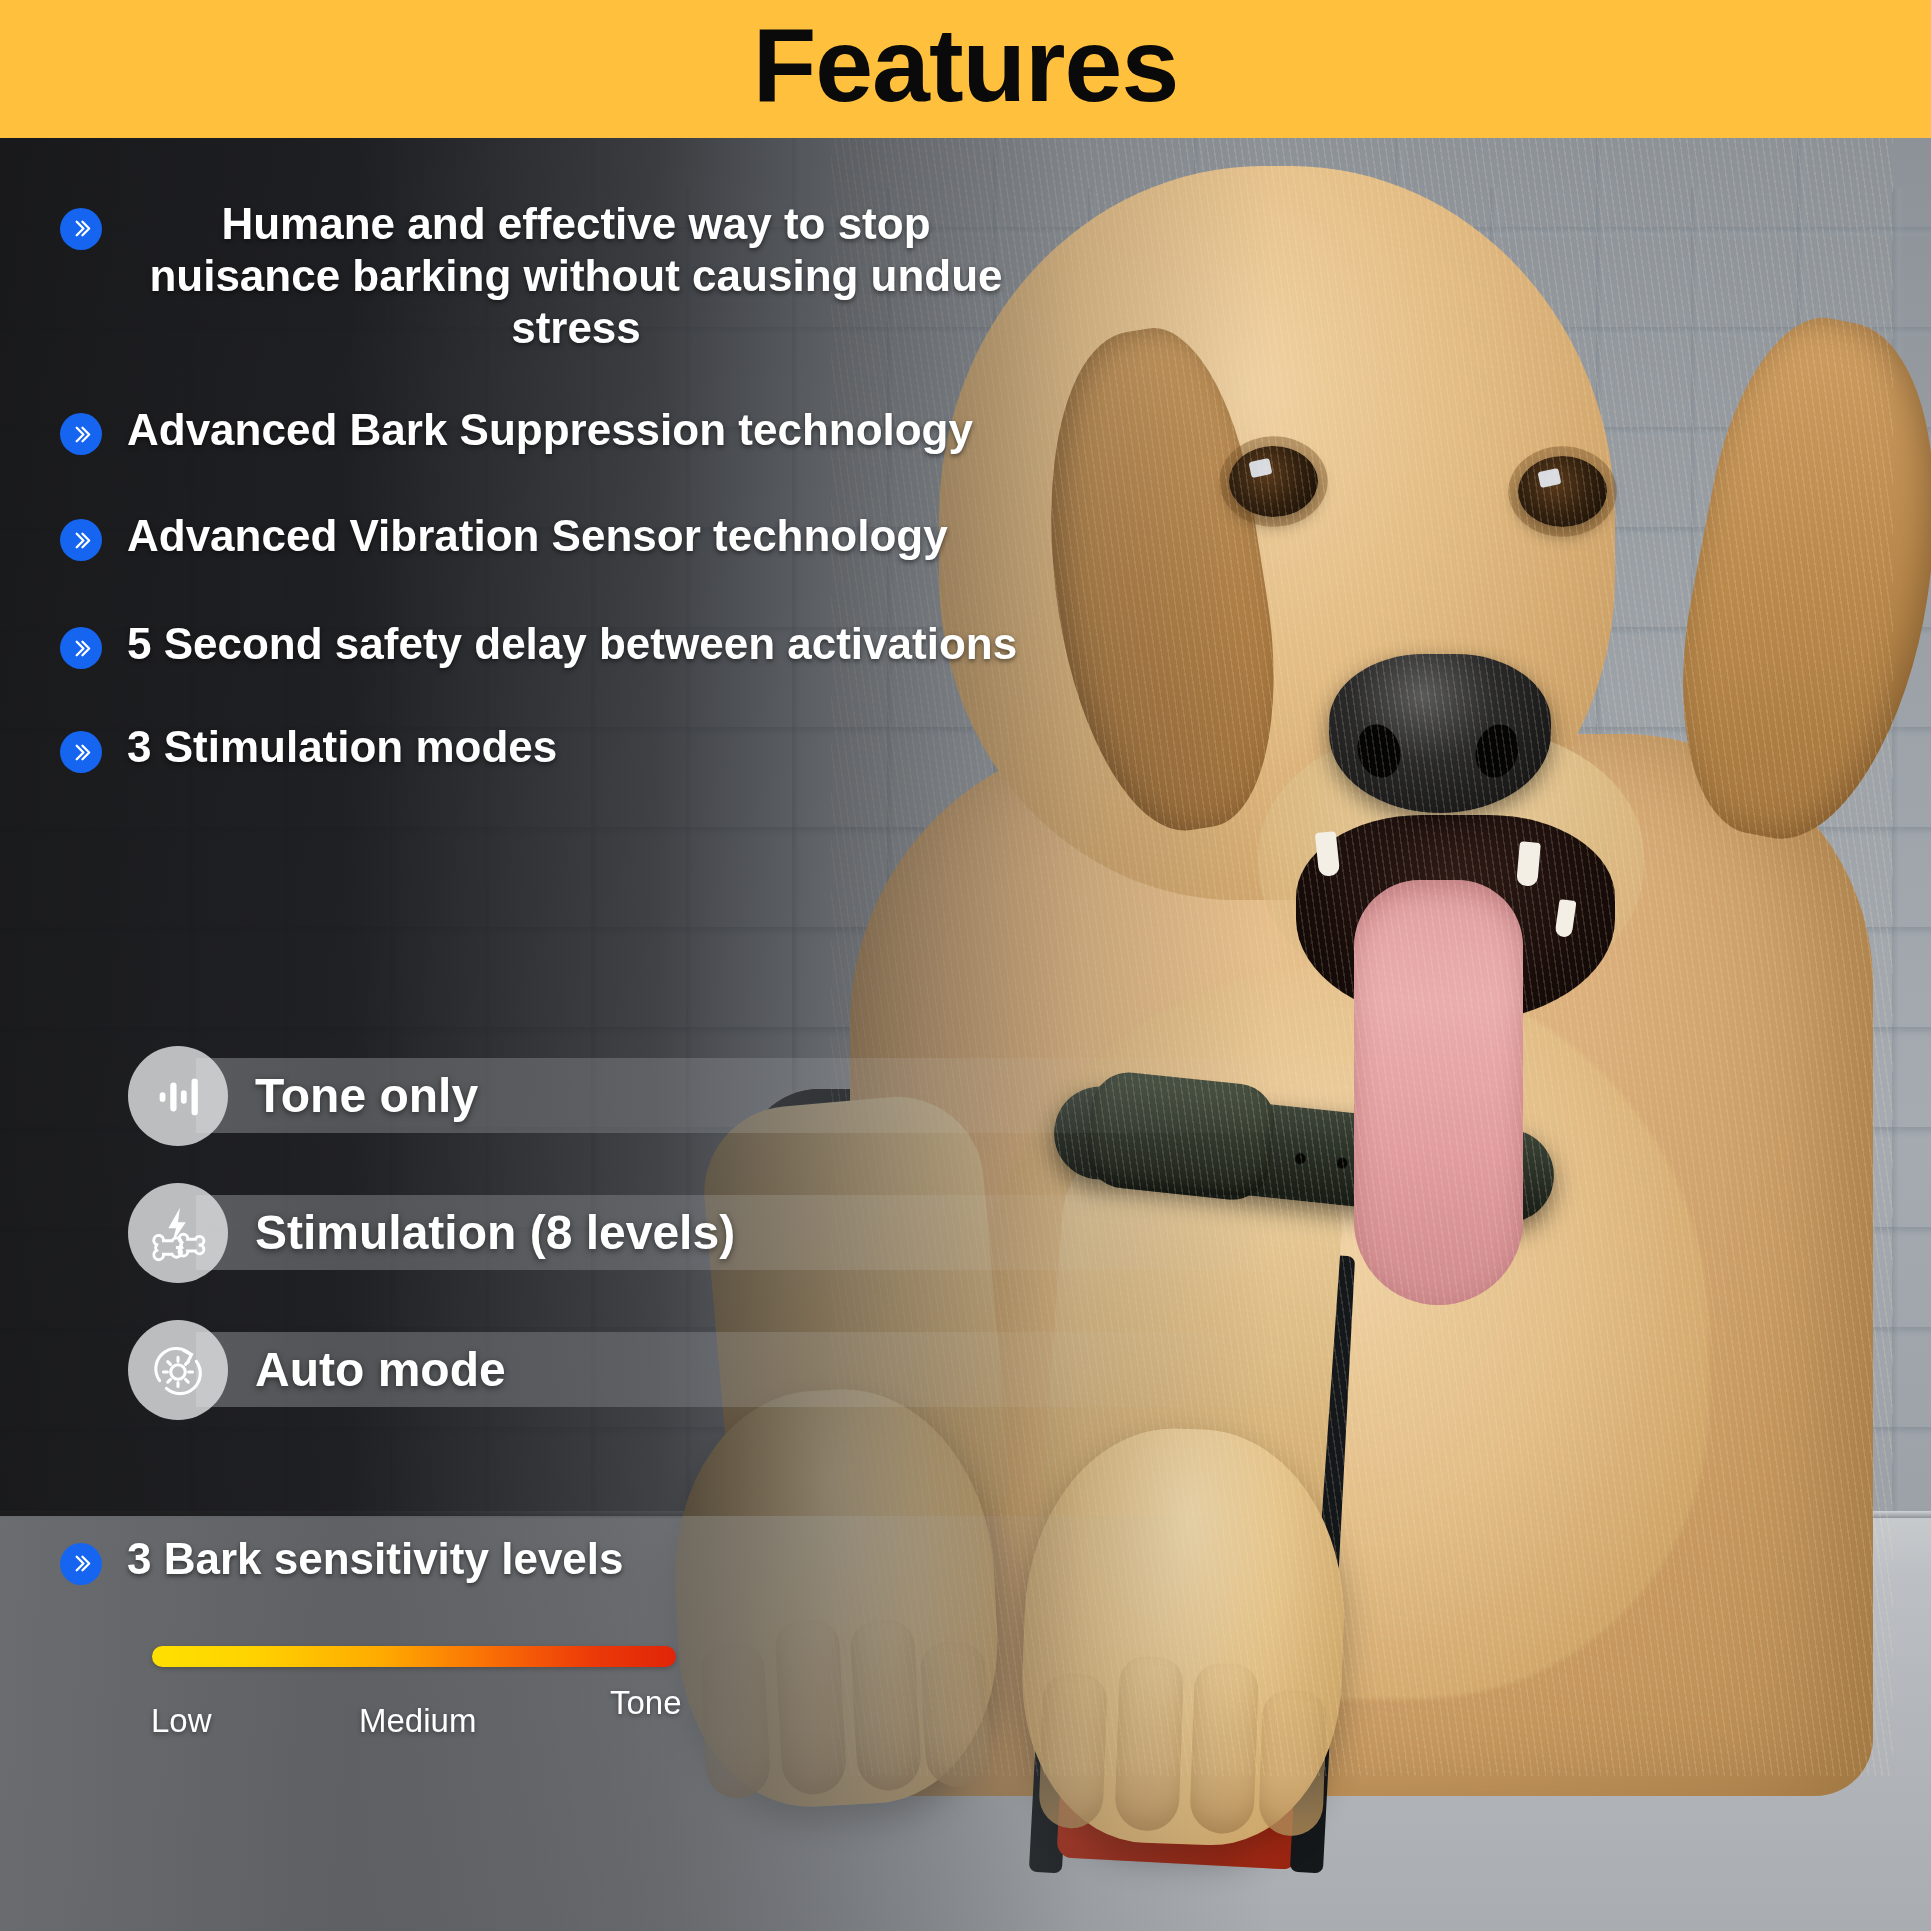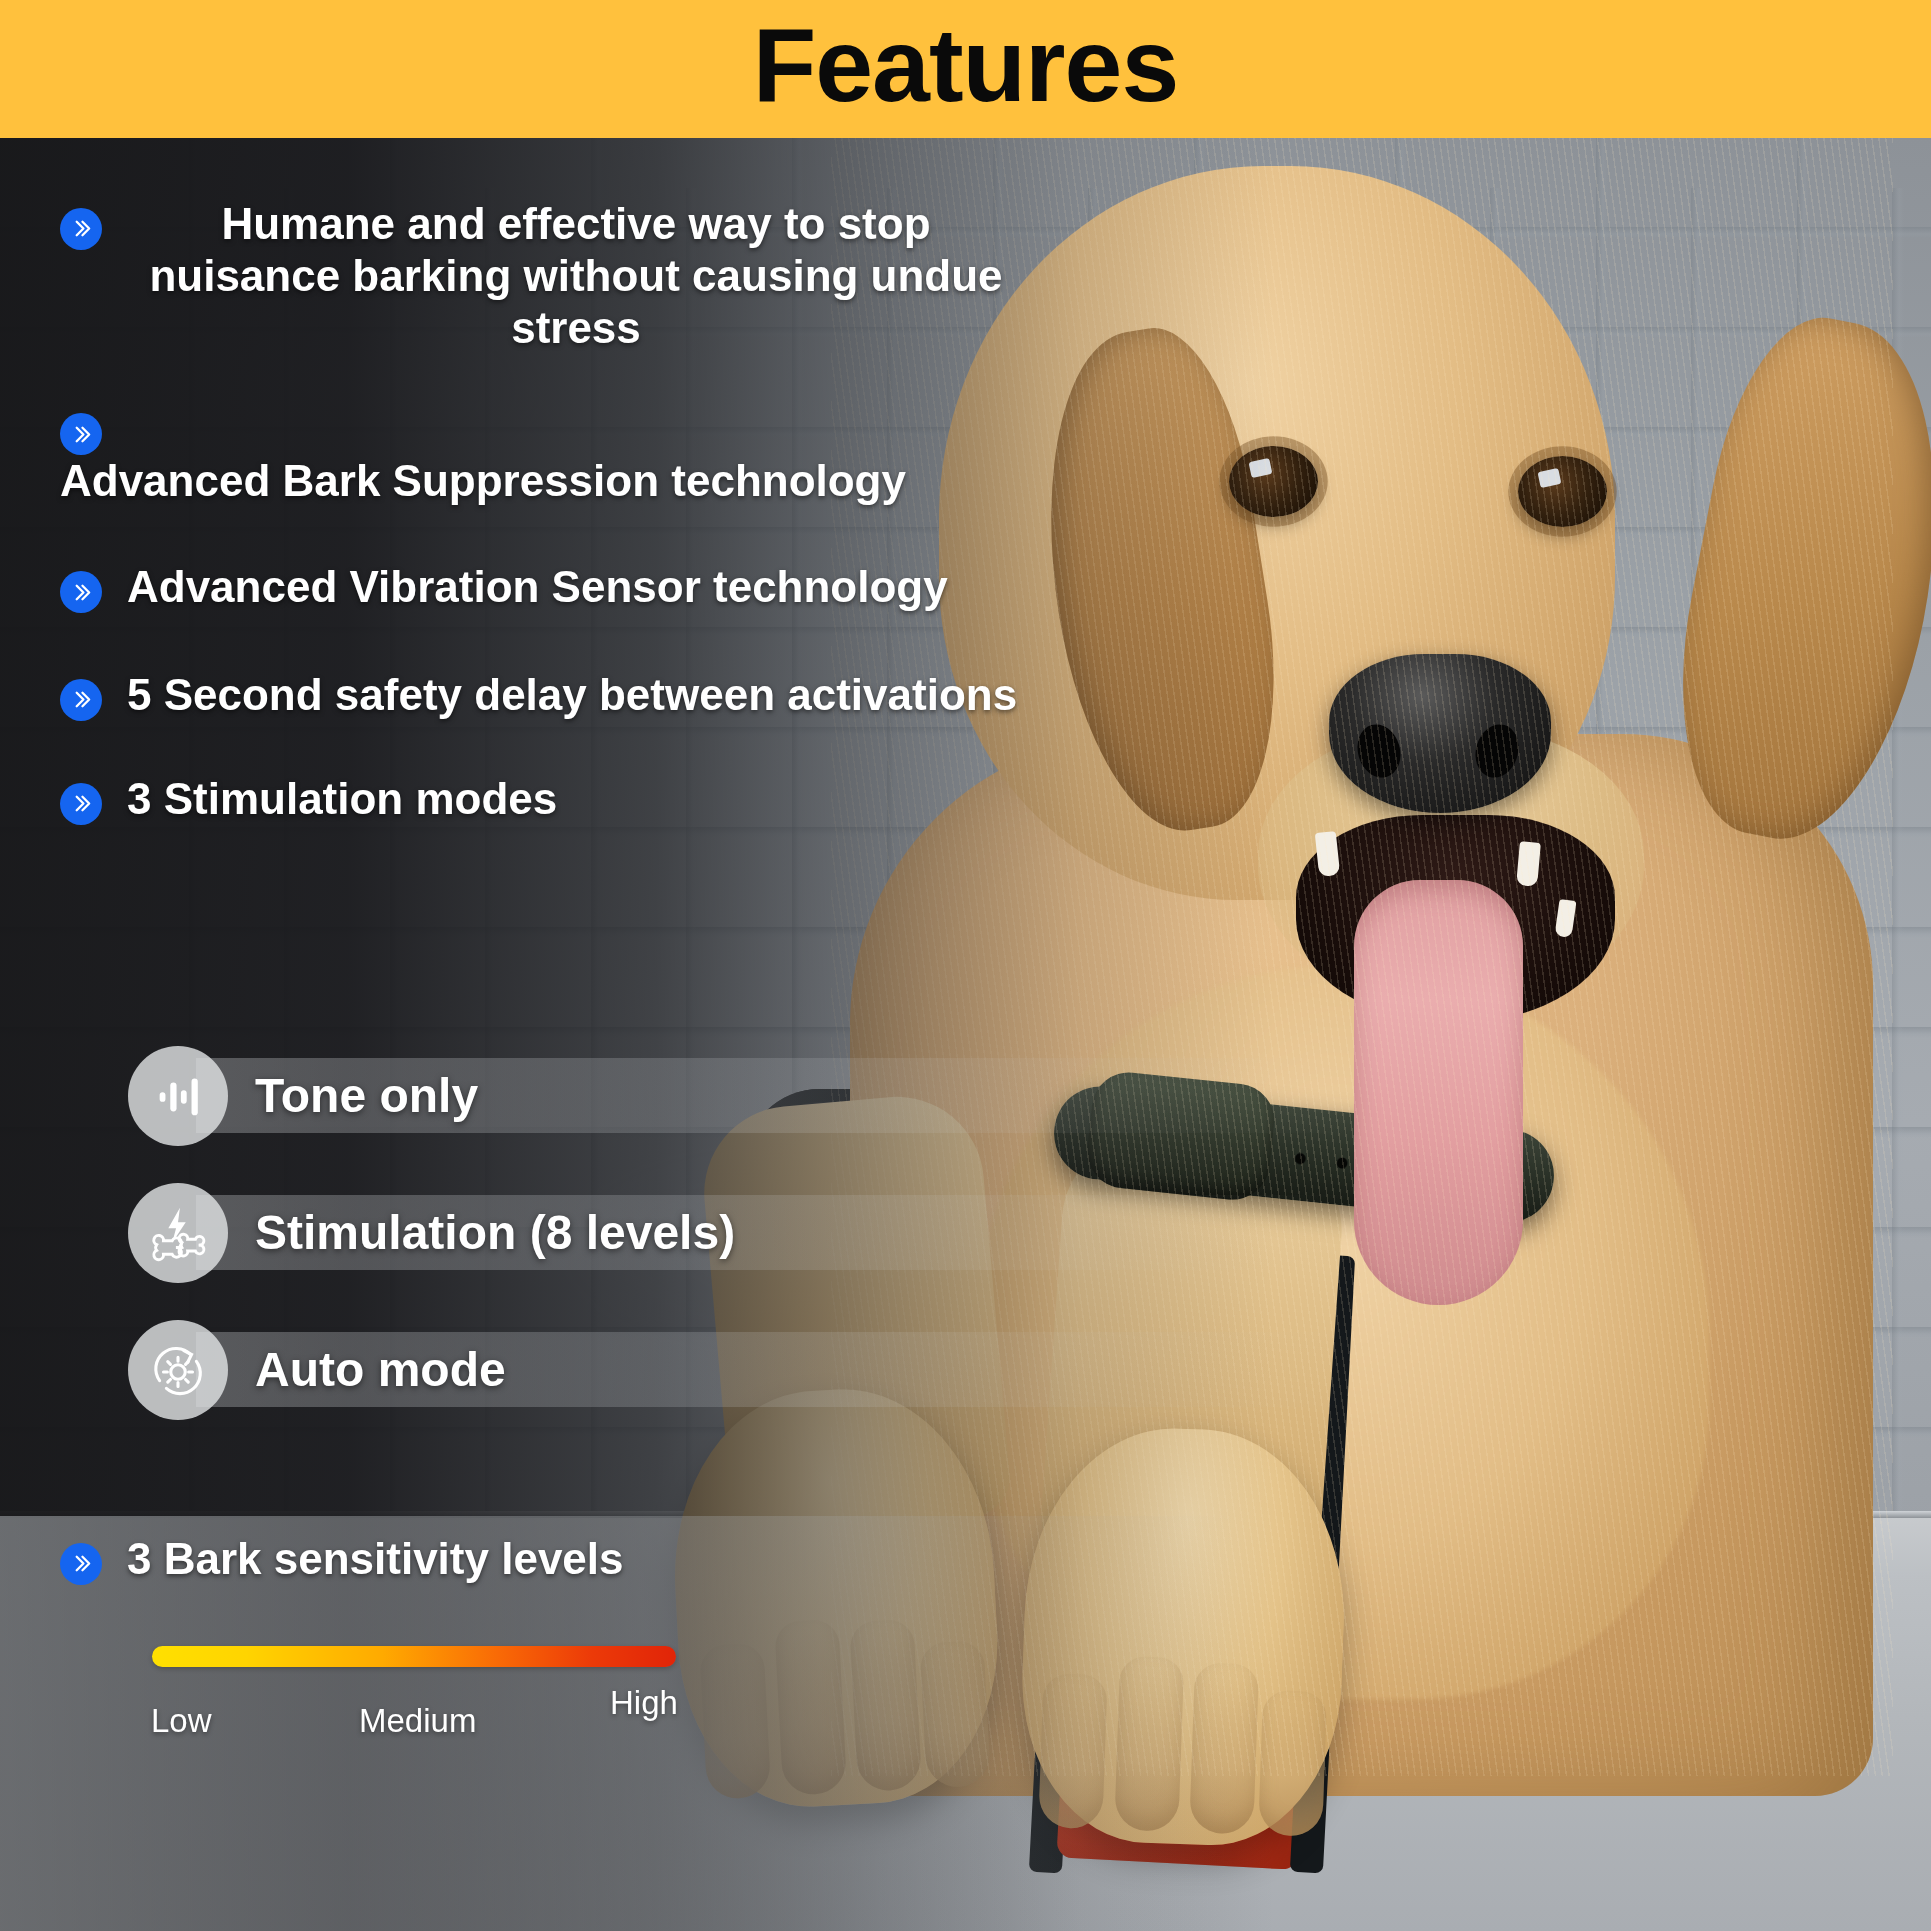--- a/index.html
+++ b/index.html
@@ -284,21 +284,21 @@
     display:flex; align-items:center; justify-content:center;
   }
   .feature .bullet svg{ display:block; }
   .feature .text{
     color:#ffffff; font-size:44px; font-weight:700; line-height:1.18;
     text-shadow:0 1.9px 5.8px rgba(0,0,0,.55);
     max-width:898px;
   }
 
   .f1{ margin-bottom:50px;text-align:center; }
-  .f2{ margin-bottom:54px;flex-direction:column; }
+  .f2{ margin-bottom:54px; }
   .f3{ margin-bottom:56px; }
   .f4{ margin-bottom:52px;text-align:right; }
   .f5{ margin-bottom:21px; }
 
   
   .modes{ position:absolute; left:128px; top:1046px; width:1255px; }
   .mode{
     position:relative; display:flex; align-items:center; height:100px; margin-bottom:37px;
   }
   .mode-band{
@@ -529,18 +529,18 @@
       </span>
       <span class="text">3 Bark sensitivity levels</span>
     </div>
   </div>
 
   <div class="sensitivity">
     <div class="grad-bar"></div>
     <div class="grad-labels">
       <span class="lbl-low">Low</span>
       <span class="lbl-med">Medium</span>
-      <span class="lbl-high">High</span>
+      <span class="lbl-high">Tone</span>
     </div>
   </div>
 
 </div>
 
 
 </body></html>

